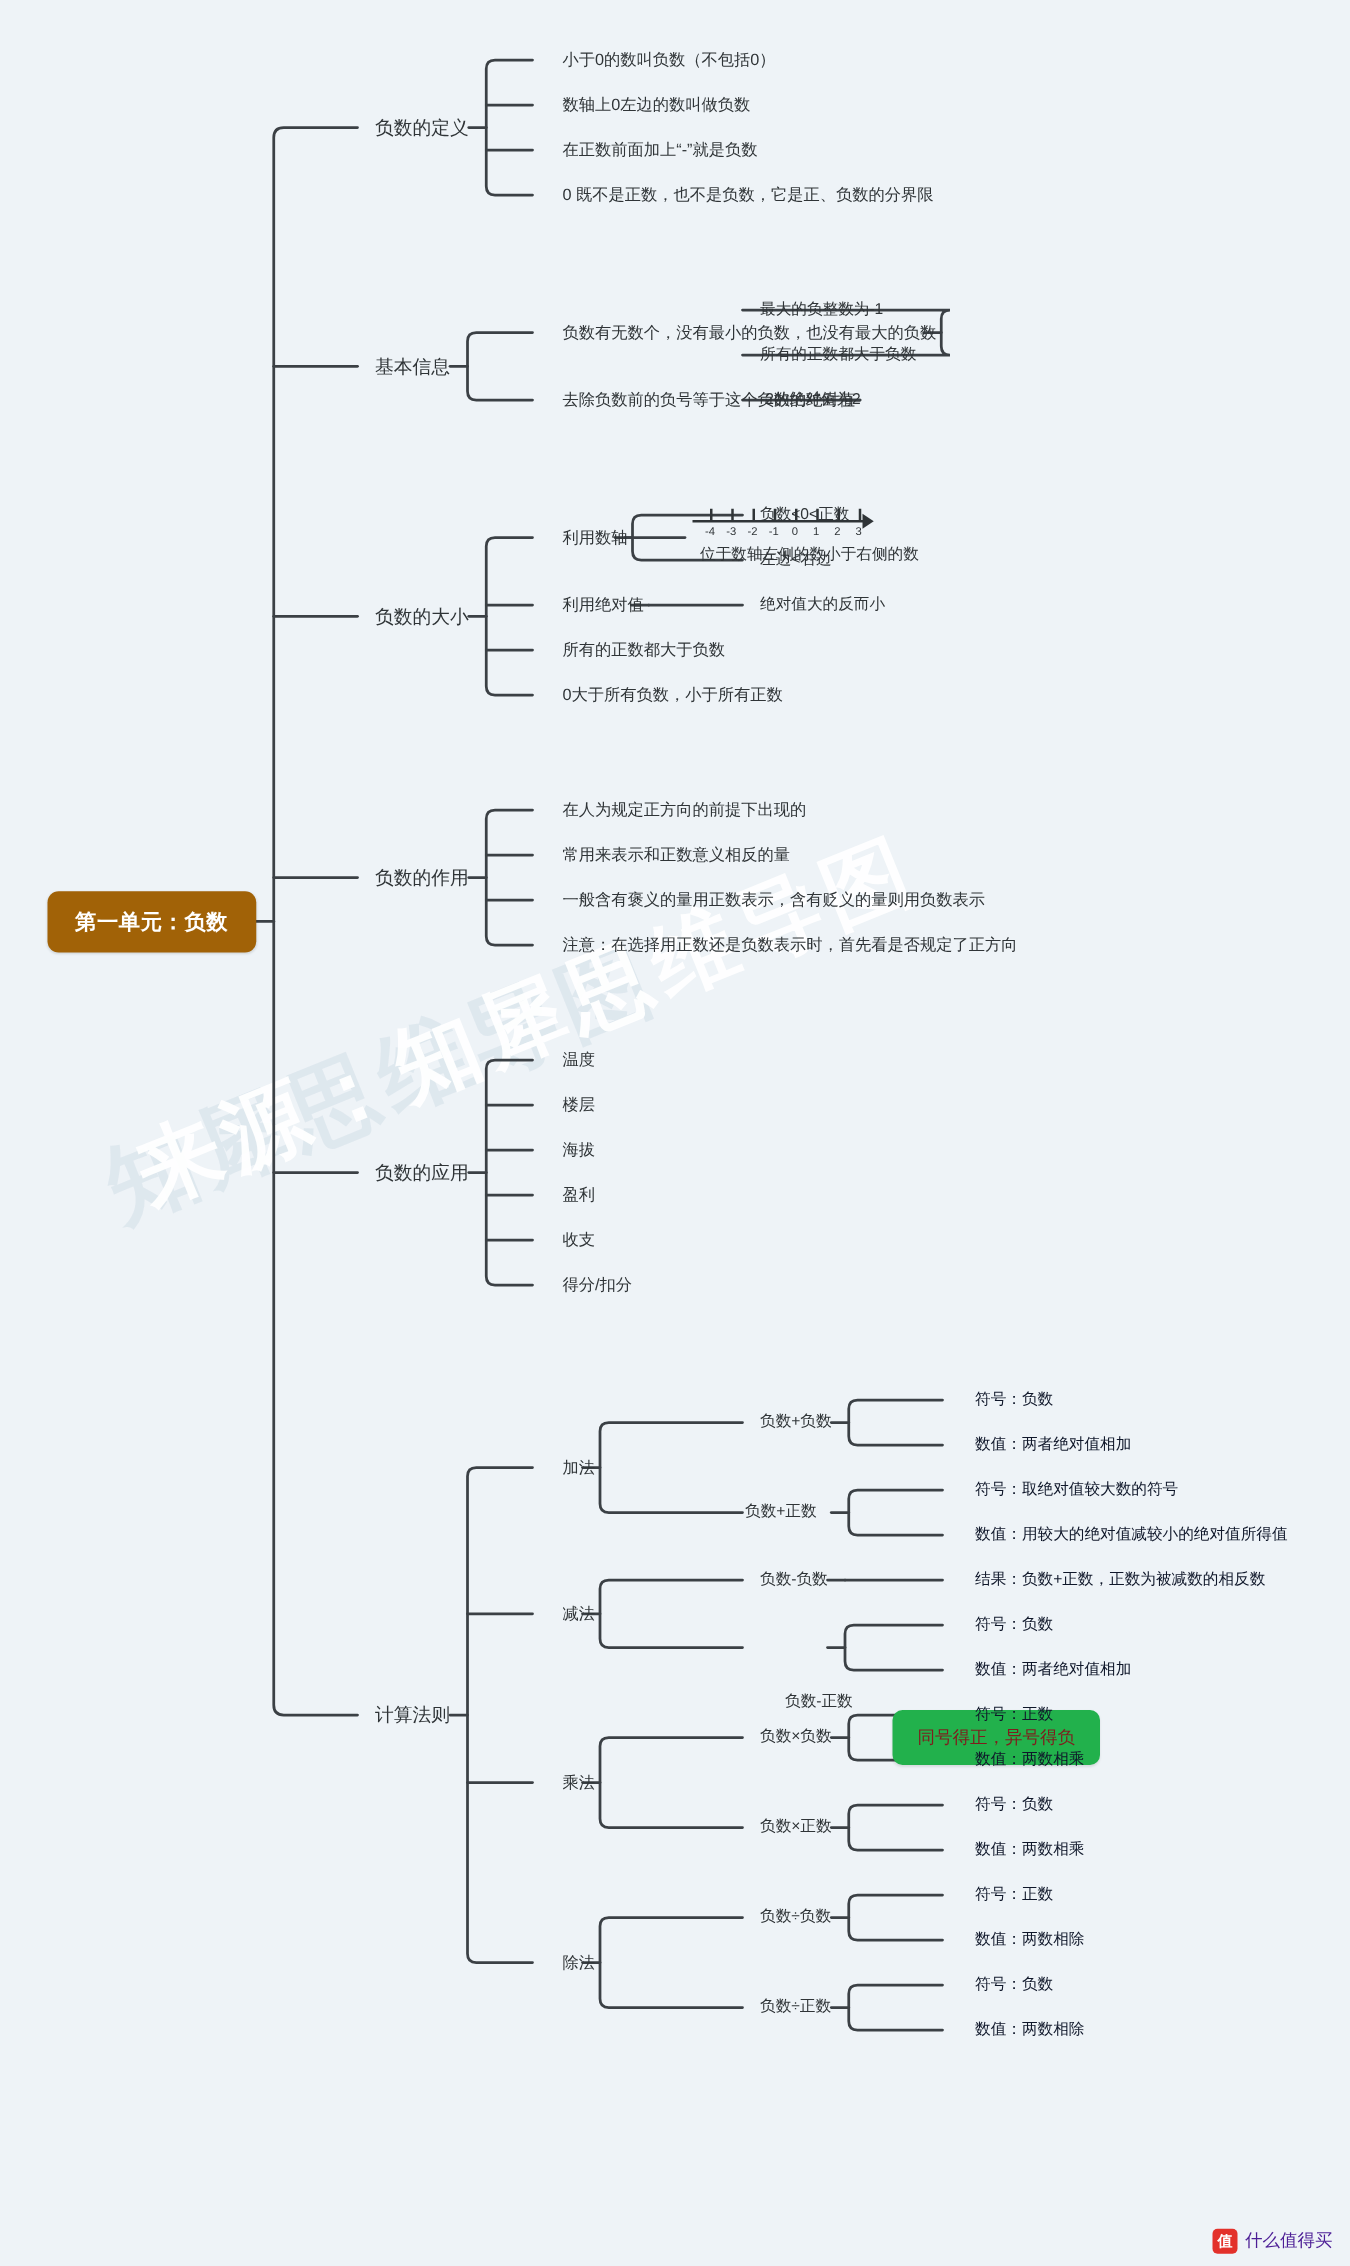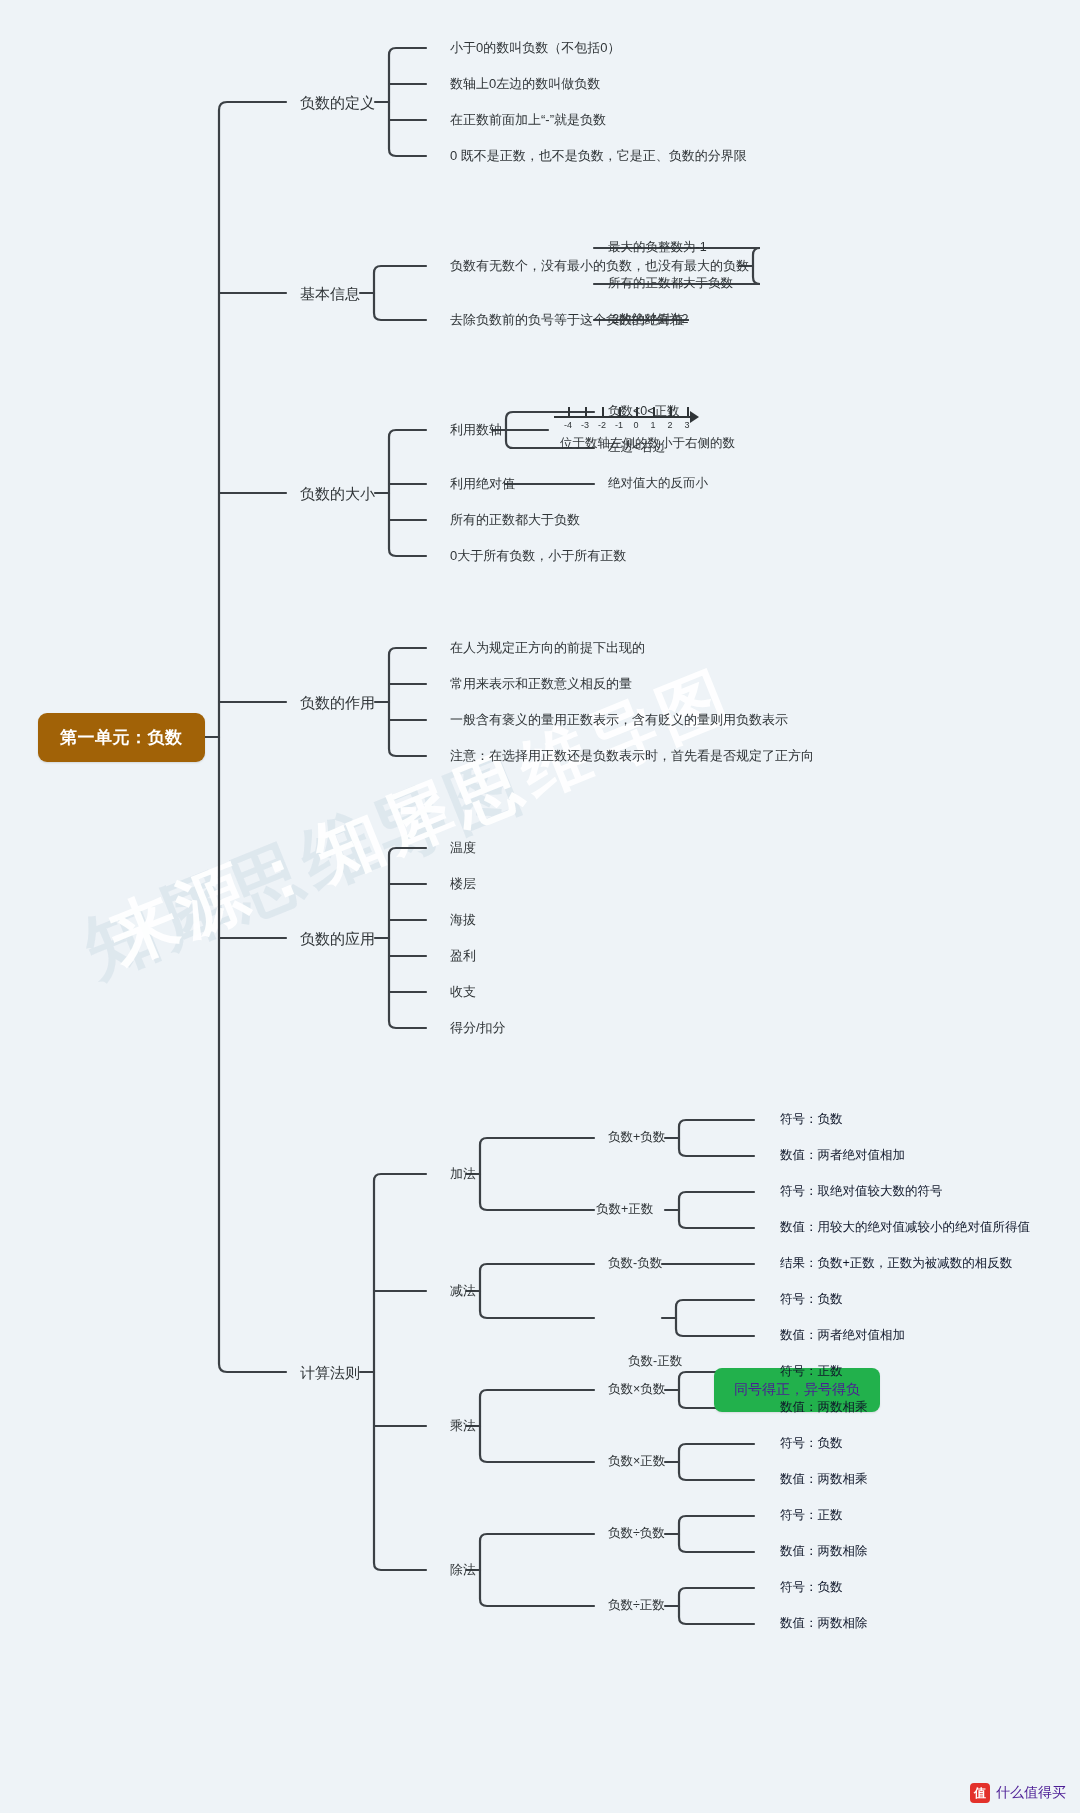--- a/index.html
+++ b/index.html
@@ -29,21 +29,21 @@
     padding:13px 22px;
     border-radius:9px;
     white-space:nowrap;
     letter-spacing:.5px;
     box-shadow:0 1px 2px rgba(0,0,0,.12);
   }
 
   .badge{
     position:absolute;
     background:#22b14c;
-    color:#4c1d95;
+    color:#7f1d1d;
     font-size:14px;
     padding:13px 20px;
     border-radius:8px;
     white-space:nowrap;
     box-shadow:0 1px 2px rgba(0,0,0,.10);
   }
 
   
   .numline{position:absolute;}
   .numline .axis{position:absolute;left:0;top:14px;width:138px;height:2px;background:#2f3437;}

